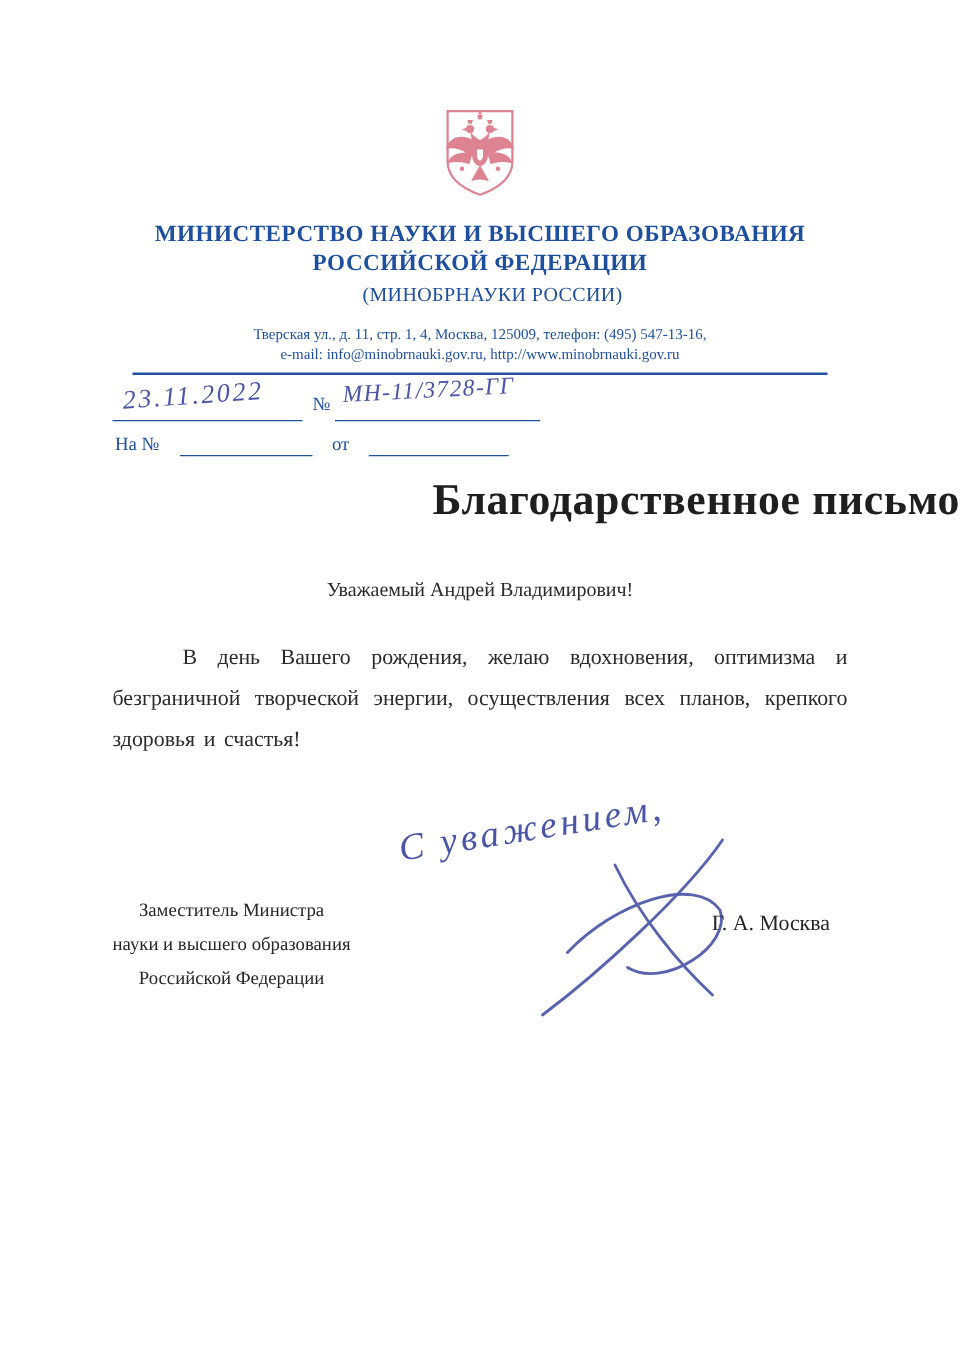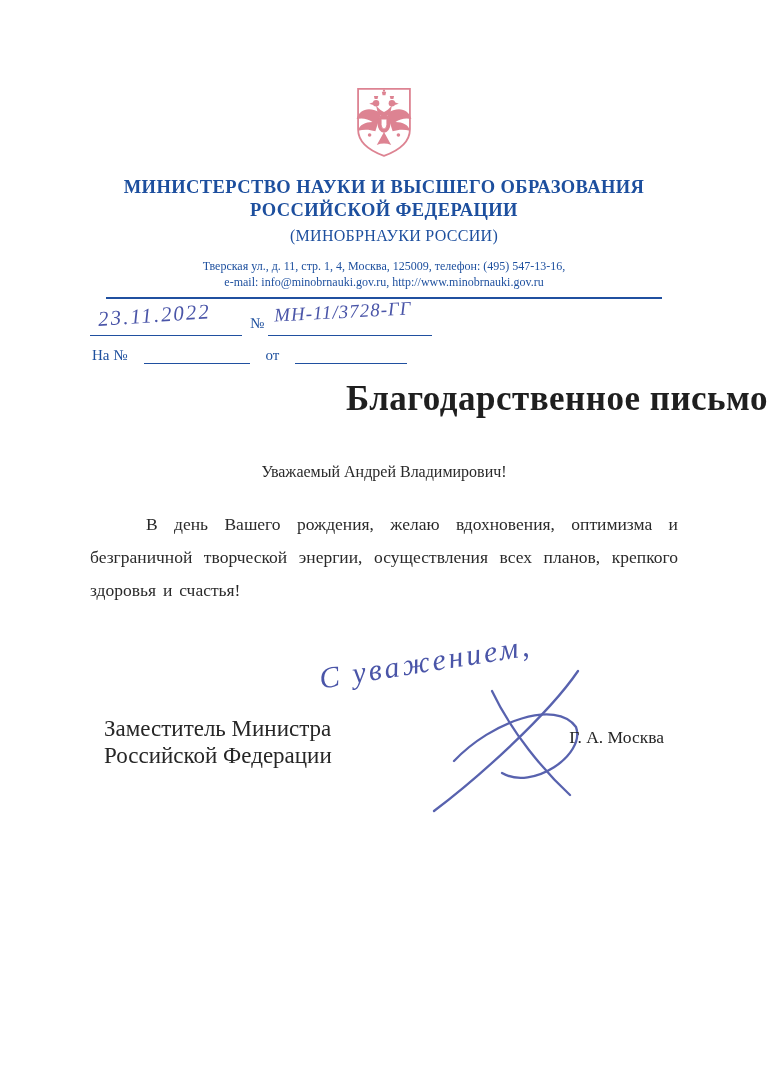--- a/index.html
+++ b/index.html
@@ -56,21 +56,21 @@
   }
   .body-par.second { margin-top: 27px; }
   
   .sign-zone { position: relative; height: 220px; margin: 32px 90px 0; }
   .closing-hand {
     position: absolute; left: 228px; top: 6px;
     font-size: 30px; letter-spacing: 3px; transform: rotate(-9deg);
     white-space: nowrap;
   }
   .flourish { position: absolute; left: 330px; top: 24px; }
-  .signer-position { position: absolute; left: 14px; top: 76px; font-size: 23px; line-height: 27px; color: #262626; }
+  .signer-position { position: absolute; left: 0; top: 76px; font-size: 15px; line-height: 27px; color: #262626; text-align: center; }
   .signer-name { position: absolute; right: 14px; top: 88px; font-size: 17.5px; color: #262626; }
 </style>
 </head>
 <body>
 
 <div class="page">
 
   <div class="emblem-wrap">
     <svg viewBox="0 0 100 100" width="74" height="72" aria-hidden="true">
       <path d="M14 4 H86 V60 Q86 84 50 97 Q14 84 14 60 Z" fill="none" stroke="#dd8392" stroke-width="2.5"></path>
@@ -134,19 +134,20 @@
     <svg class="flourish" width="190" height="160" viewBox="0 0 190 160" aria-hidden="true">
       <g fill="none" stroke="#4a55a8" stroke-width="2.3" stroke-linecap="round" opacity="0.92">
         <path d="M158 8 C128 52 58 115 14 148"></path>
         <path d="M72 28 C92 70 124 108 150 132"></path>
         <path d="M34 98 C72 58 136 36 156 64 C166 92 112 128 82 110"></path>
       </g>
     </svg>
 
     <div class="signer-position">
       <div>Заместитель Министра</div>
+      <div>науки и высшего образования</div>
       <div>Российской Федерации</div>
     </div>
 
     <div class="signer-name">Г. А. Москва</div>
   </div>
 
 </div>
 
 </body></html>

